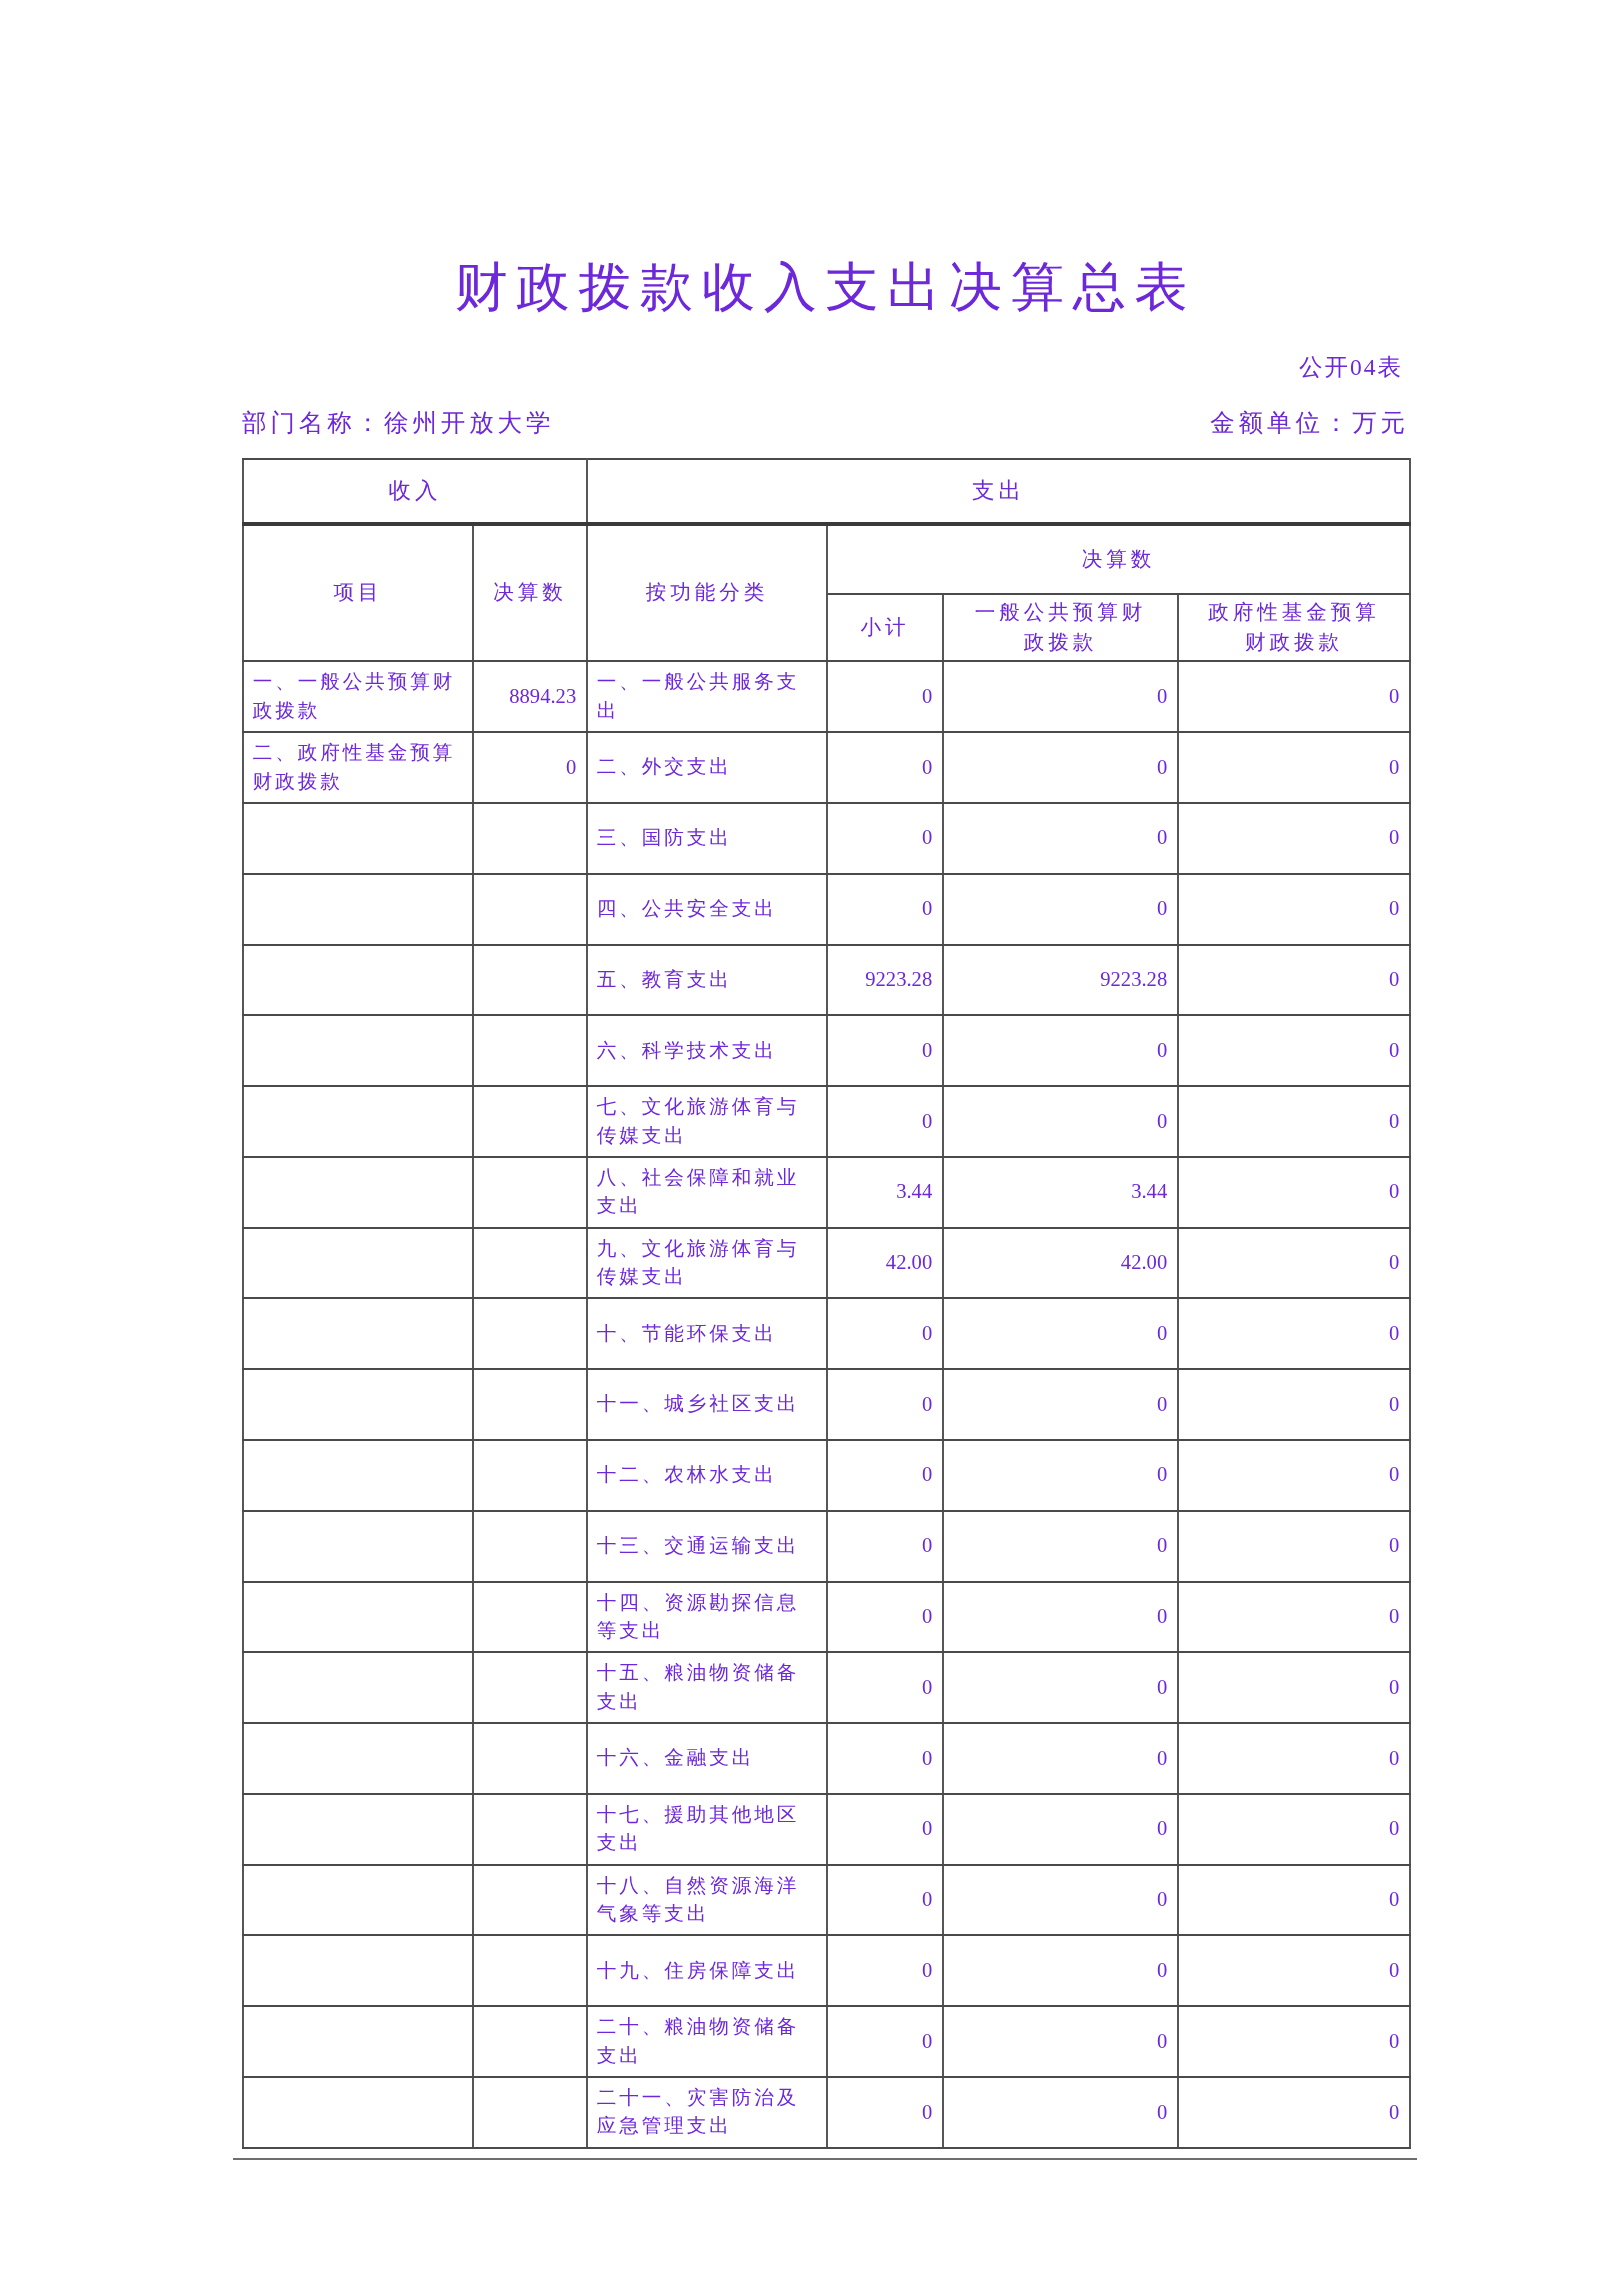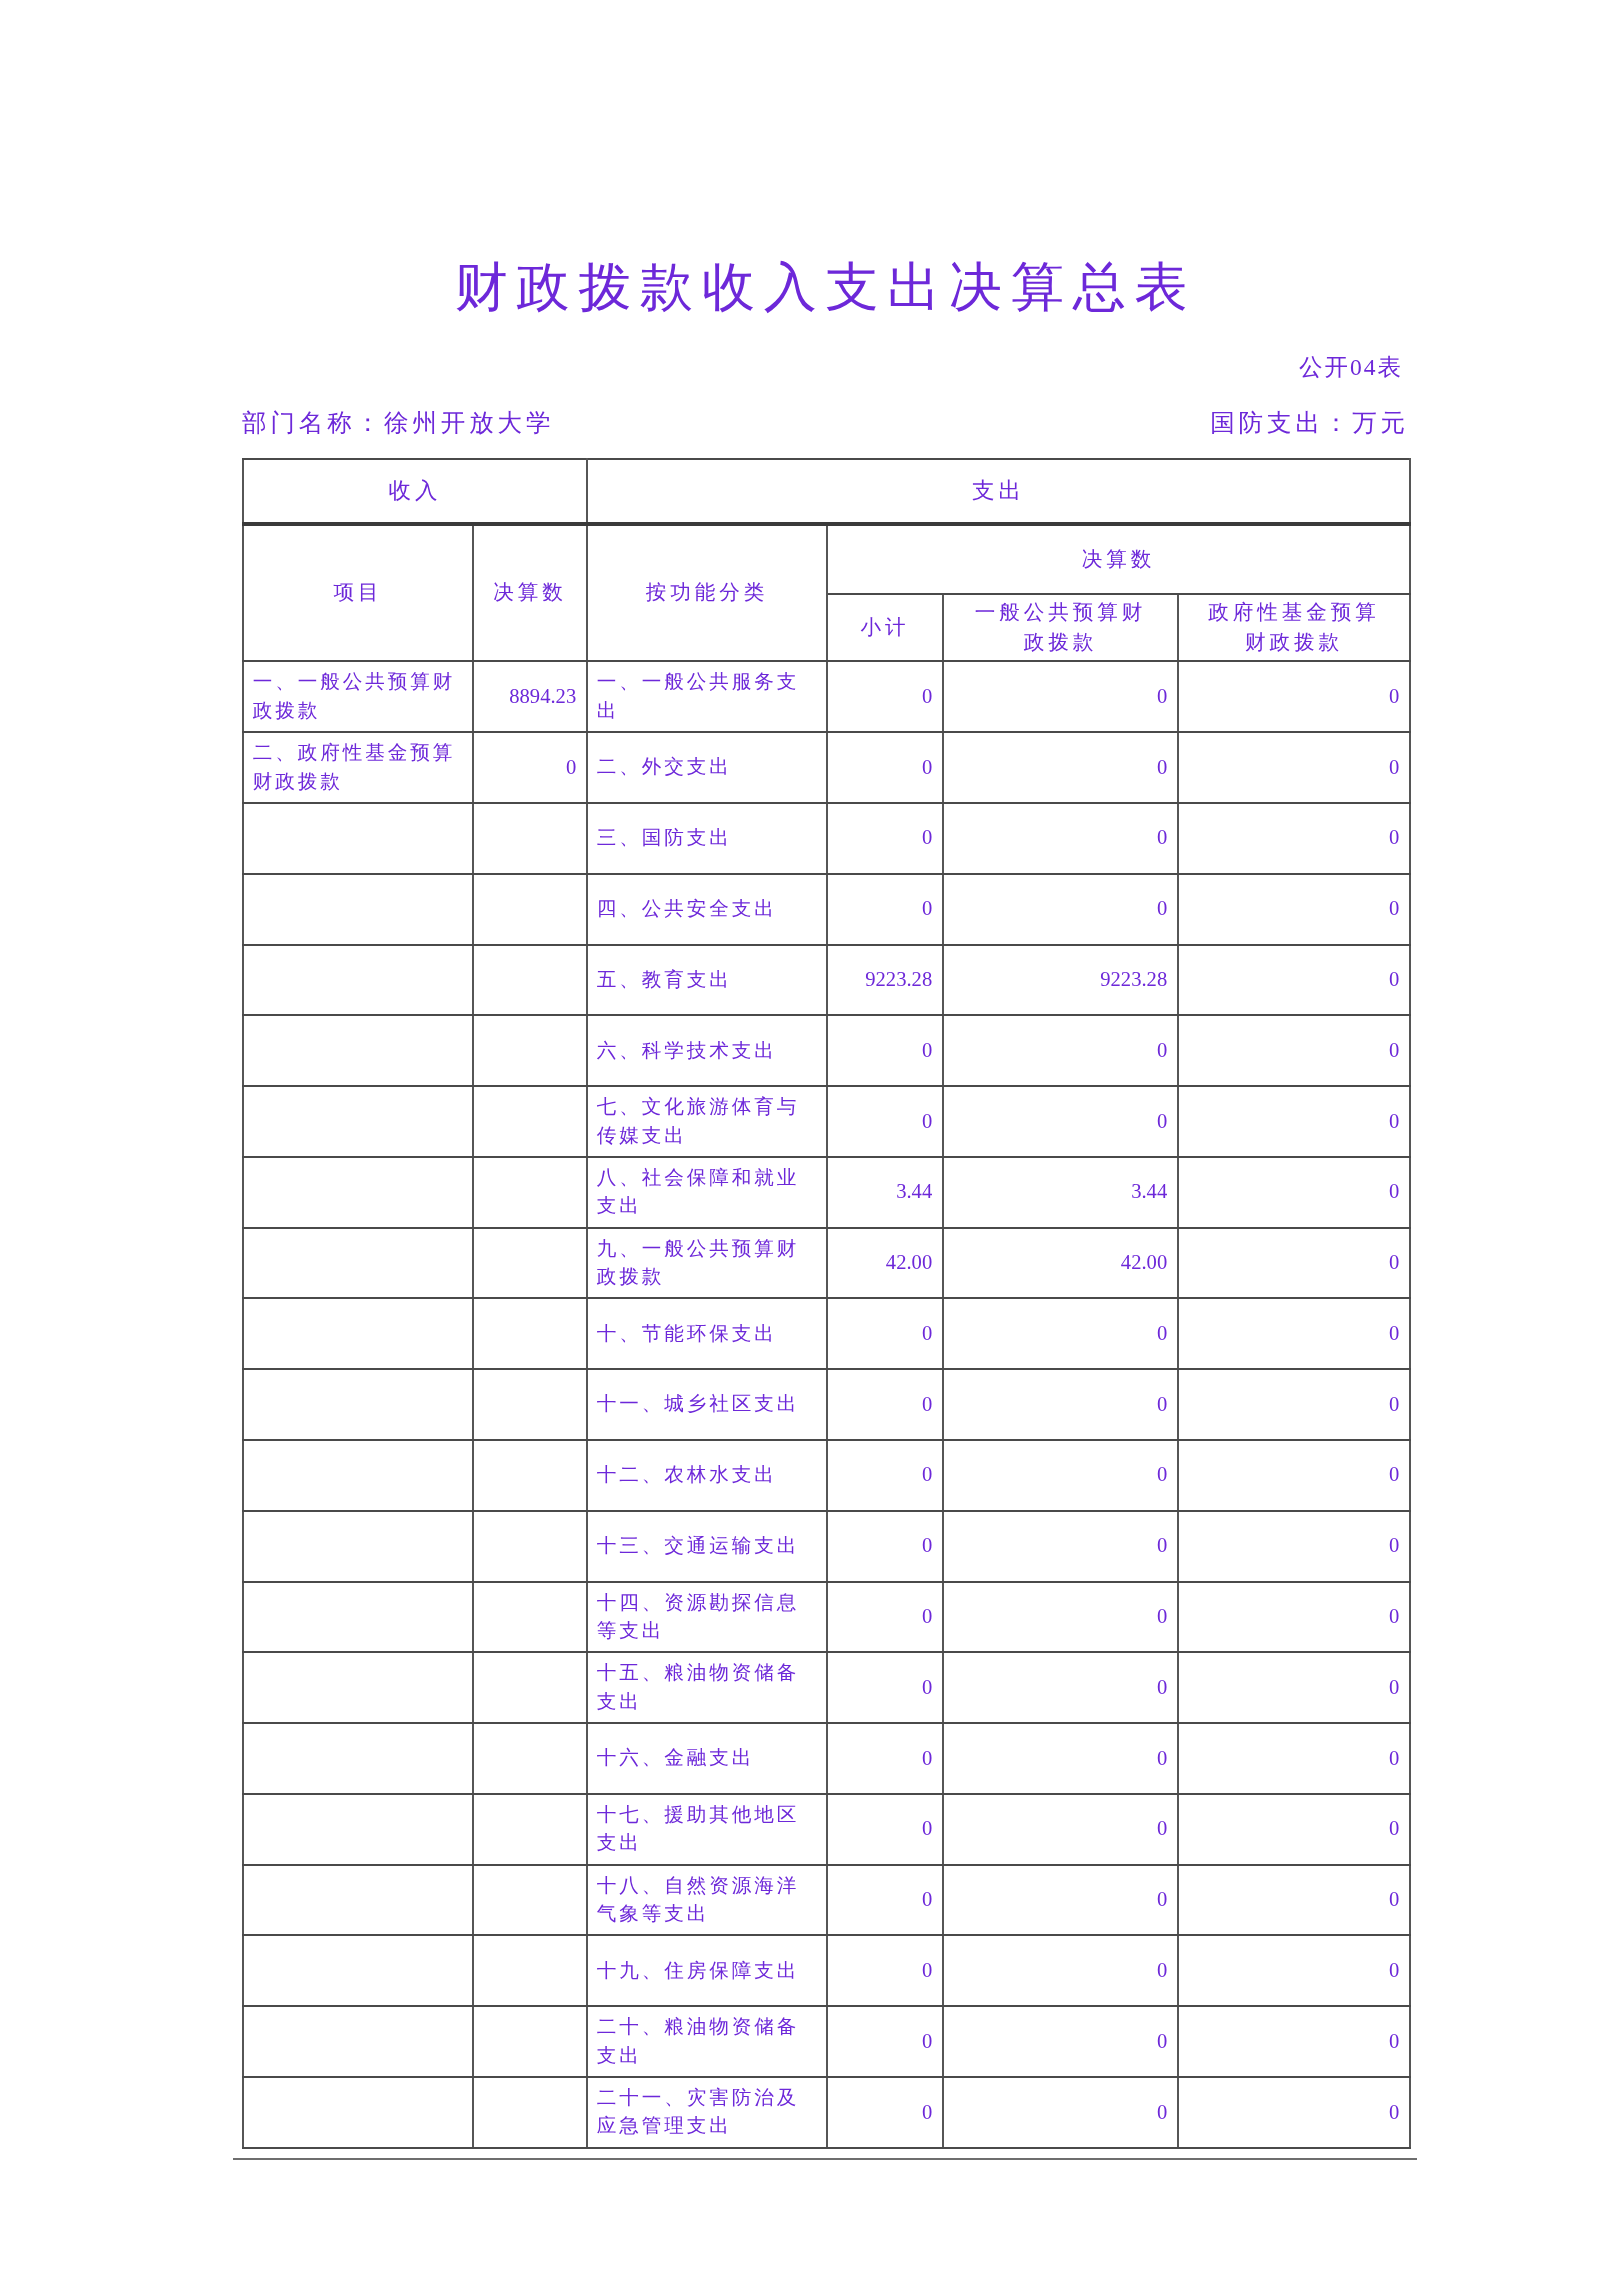--- a/index.html
+++ b/index.html
@@ -121,21 +121,21 @@
 
 <div class="page">
   <div class="content">
 
     <h1 class="doc-title">财政拨款收入支出决算总表</h1>
 
     <div class="form-code">公开04表</div>
 
     <div class="meta-row">
       <span>部门名称：徐州开放大学</span>
-      <span>国防支出：万元</span>
+      <span>金额单位：万元</span>
     </div>
 
     <table class="fin-table">
       <colgroup>
         <col style="width:230px">
         <col style="width:114px">
         <col style="width:240px">
         <col style="width:116px">
         <col style="width:235px">
         <col style="width:232px">
@@ -218,21 +218,21 @@
     <td class="t-label"></td>
     <td class="t-num"></td>
     <td class="t-label">八、社会保障和就业支出</td>
     <td class="t-num">3.44</td>
     <td class="t-num">3.44</td>
     <td class="t-num">0</td>
   </tr>
           <tr>
     <td class="t-label"></td>
     <td class="t-num"></td>
-    <td class="t-label">九、一般公共预算财政拨款</td>
+    <td class="t-label">九、文化旅游体育与传媒支出</td>
     <td class="t-num">42.00</td>
     <td class="t-num">42.00</td>
     <td class="t-num">0</td>
   </tr>
           <tr>
     <td class="t-label"></td>
     <td class="t-num"></td>
     <td class="t-label">十、节能环保支出</td>
     <td class="t-num">0</td>
     <td class="t-num">0</td>

